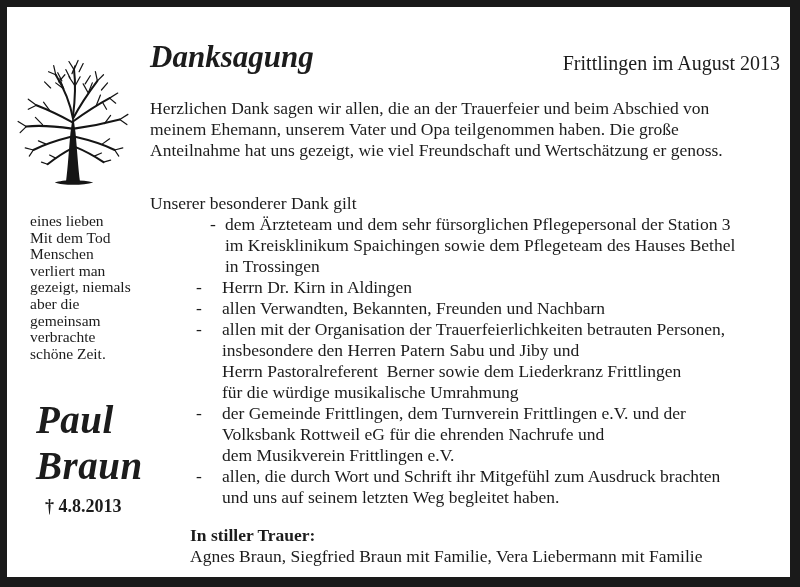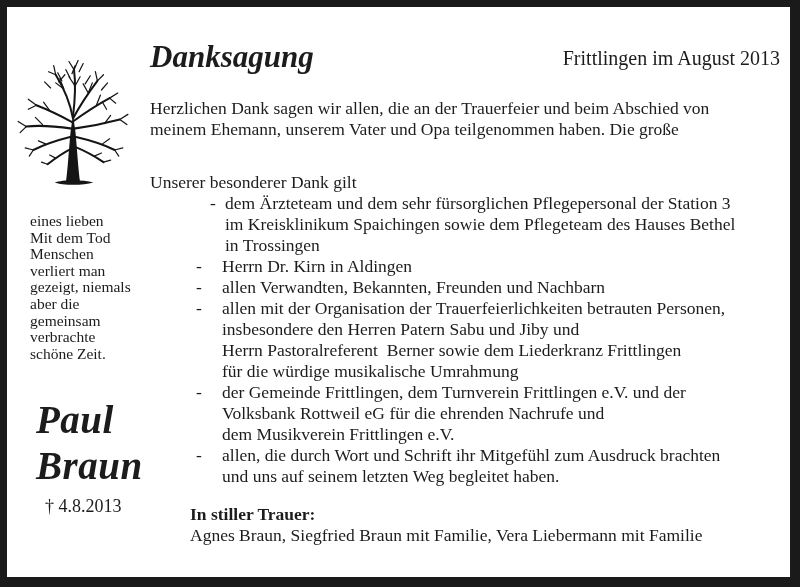--- a/index.html
+++ b/index.html
@@ -27,29 +27,29 @@
     position: absolute; left: 23px; top: 206px; width: 114px;
     font-size: 15.5px; line-height: 16.6px;
   }
   .name {
     position: absolute; left: 29px; top: 390px;
     font-size: 39px; font-weight: bold; font-style: italic;
     line-height: 46px; letter-spacing: 0.5px;
   }
   .death-date {
     position: absolute; left: 38px; top: 488px;
-    font-size: 18px; line-height: 22px;
+    font-size: 18px; line-height: 22px; font-weight: bold;
   }
 
   
   .main {
     position: absolute; left: 143px; top: 0;
     width: 632px; padding-top: 31px; box-sizing: border-box;
   }
-  .head-row { display: flex; justify-content: space-between; align-items: center; }
+  .head-row { display: flex; justify-content: space-between; align-items: flex-end; }
   .title {
     font-size: 31px; line-height: 38px;
     font-weight: bold; font-style: italic;
   }
   .dateline { font-size: 20px; line-height: 26px; padding-top: 2px; padding-right: 2px; }
 
   .body-text { font-size: 17.5px; line-height: 21px; }
   .intro { margin-top: 22px; }
   .thanks-intro { margin-top: 32px; }
 
@@ -126,20 +126,21 @@
   <div class="main">
 
     <div class="head-row">
       <div class="title">Danksagung</div>
       <div class="dateline">Frittlingen im August 2013</div>
     </div>
 
     <div class="body-text intro">
         <div class="line">Herzlichen Dank sagen wir allen, die an der Trauerfeier und beim Abschied von</div>
         <div class="line">meinem Ehemann, unserem Vater und Opa teilgenommen haben. Die große</div>
+        <div class="line">Anteilnahme hat uns gezeigt, wie viel Freundschaft und Wertschätzung er genoss.</div>
       </div>
 
     <div class="body-text thanks-intro">Unserer besonderer Dank gilt</div>
 
     <div class="body-text thanks-list">
       <div class="thanks-item deep">
         <span class="dash">-</span>
         <span class="txt">
             <div class="line">dem Ärzteteam und dem sehr fürsorglichen Pflegepersonal der Station 3</div>
             <div class="line">im Kreisklinikum Spaichingen sowie dem Pflegeteam des Hauses Bethel</div>

